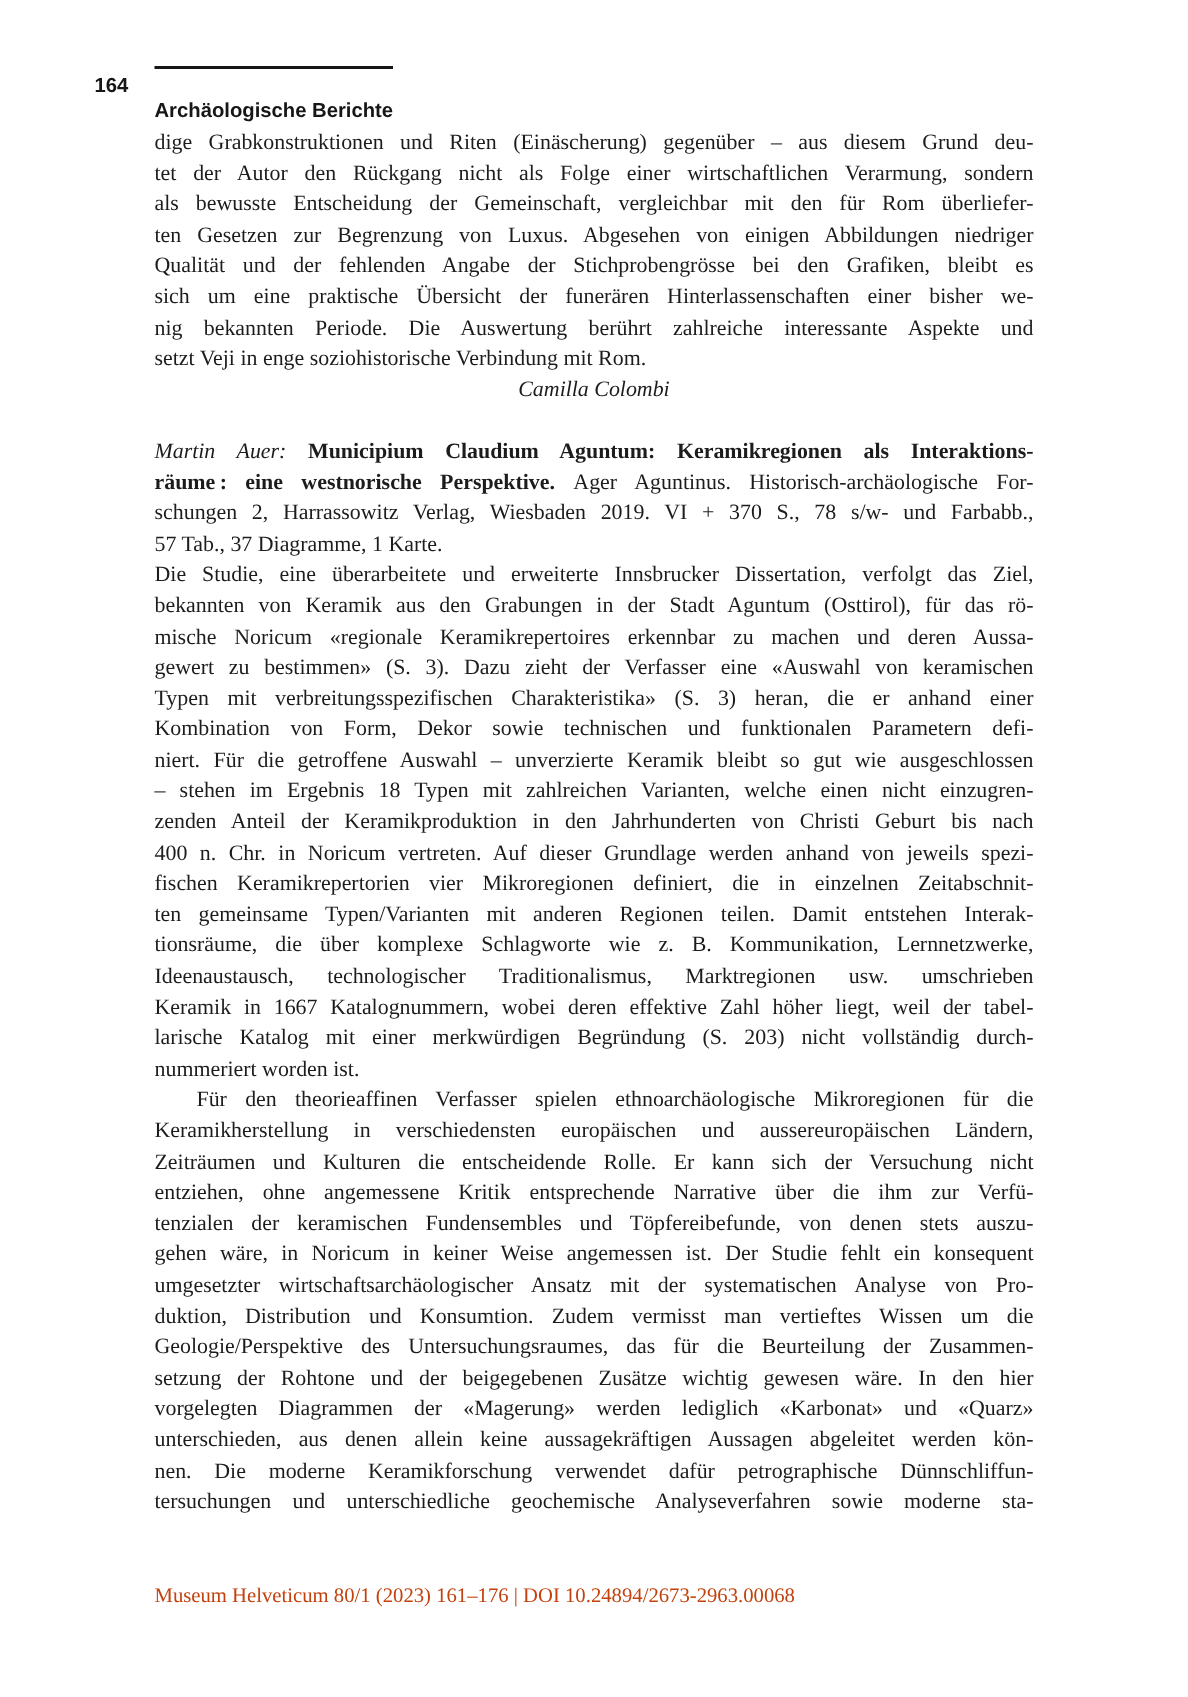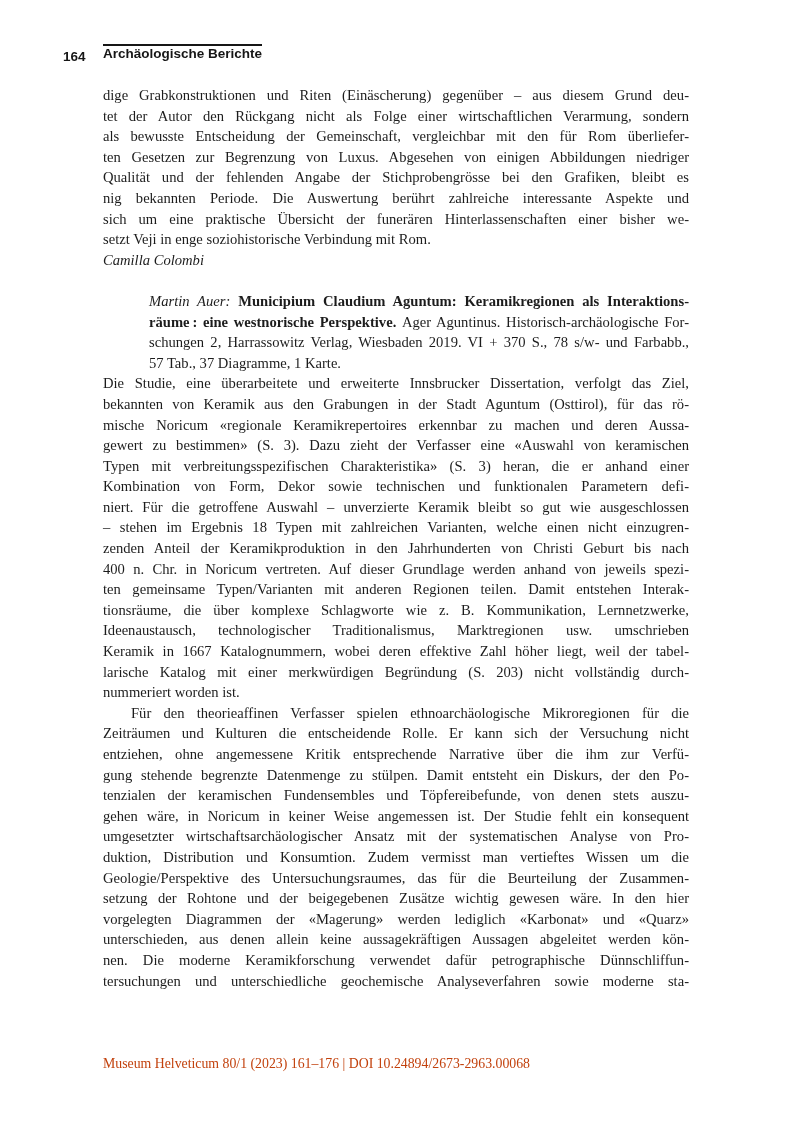--- a/index.html
+++ b/index.html
@@ -25,45 +25,45 @@
   .runhead {
     position: absolute;
     left: 103px;
     top: 44px;
     display: inline-block;
     font-family: "Liberation Sans", sans-serif;
     font-weight: 700;
     font-size: 13.5px;
     color: #161616;
     border-top: 2.5px solid #161616;
-    padding-top: 0;
+    padding-top: 20px;
   }
   
   .textblock {
     position: absolute;
     left: 103px;
     top: 85px;
     width: 586px;
     font-size: 14.6px;
   }
   .para { margin: 0; }
-  .para.heading-block { margin-top: 20.6px; margin-left: 46px; }
+  .para.heading-block { margin-top: 20.6px; }
   .line {
     line-height: 20.6px;
     text-align: justify;
     text-align-last: justify;
   }
   .line.last { text-align-last: left; }
   .line.indent { text-indent: 28px; }
   .line span.regular { font-style: normal; font-weight: 400; }
   .line span.italic { font-style: italic; font-weight: 400; }
   .line span.bold { font-style: normal; font-weight: 700; }
   .sig {
     line-height: 20.6px;
-    text-align: left;
+    text-align: center;
     font-style: italic;
   }
   
   .footer {
     position: absolute;
     left: 103px;
     top: 1056px;
     font-size: 13.8px;
     color: #c2410c;
   }
@@ -77,54 +77,55 @@
 
   <div class="runhead">Archäologische Berichte</div>
 
   <main class="textblock" id="textblock">
       <div class="para">
         <div class="line"><span class="regular">dige Grabkonstruktionen und Riten (Einäscherung) gegenüber – aus diesem Grund deu-</span></div>
         <div class="line"><span class="regular">tet der Autor den Rückgang nicht als Folge einer wirtschaftlichen Verarmung, sondern</span></div>
         <div class="line"><span class="regular">als bewusste Entscheidung der Gemeinschaft, vergleichbar mit den für Rom überliefer-</span></div>
         <div class="line"><span class="regular">ten Gesetzen zur Begrenzung von Luxus. Abgesehen von einigen Abbildungen niedriger</span></div>
         <div class="line"><span class="regular">Qualität und der fehlenden Angabe der Stichprobengrösse bei den Grafiken, bleibt es</span></div>
+        <div class="line"><span class="regular">sich um eine praktische Übersicht der funerären Hinterlassenschaften einer bisher we-</span></div>
         <div class="line"><span class="regular">nig bekannten Periode. Die Auswertung berührt zahlreiche interessante Aspekte und</span></div>
-        <div class="line"><span class="regular">sich um eine praktische Übersicht der funerären Hinterlassenschaften einer bisher we-</span></div>
         <div class="line last"><span class="regular">setzt Veji in enge soziohistorische Verbindung mit Rom.</span></div>
       </div>
       <div class="sig">Camilla Colombi</div>
       <div class="para heading-block">
         <div class="line"><span class="italic">Martin Auer: </span><span class="bold">Municipium Claudium Aguntum: Keramikregionen als Interaktions-</span></div>
         <div class="line"><span class="bold">räume : eine westnorische Perspektive. </span><span class="regular">Ager Aguntinus. Historisch-archäologische For-</span></div>
         <div class="line"><span class="regular">schungen 2, Harrassowitz Verlag, Wiesbaden 2019. VI + 370 S., 78 s/w- und Farbabb.,</span></div>
         <div class="line last"><span class="regular">57 Tab., 37 Diagramme, 1 Karte.</span></div>
       </div>
       <div class="para">
         <div class="line"><span class="regular">Die Studie, eine überarbeitete und erweiterte Innsbrucker Dissertation, verfolgt das Ziel,</span></div>
         <div class="line"><span class="regular">bekannten von Keramik aus den Grabungen in der Stadt Aguntum (Osttirol), für das rö-</span></div>
         <div class="line"><span class="regular">mische Noricum «regionale Keramikrepertoires erkennbar zu machen und deren Aussa-</span></div>
         <div class="line"><span class="regular">gewert zu bestimmen» (S. 3). Dazu zieht der Verfasser eine «Auswahl von keramischen</span></div>
         <div class="line"><span class="regular">Typen mit verbreitungsspezifischen Charakteristika» (S. 3) heran, die er anhand einer</span></div>
         <div class="line"><span class="regular">Kombination von Form, Dekor sowie technischen und funktionalen Parametern defi-</span></div>
         <div class="line"><span class="regular">niert. Für die getroffene Auswahl – unverzierte Keramik bleibt so gut wie ausgeschlossen</span></div>
         <div class="line"><span class="regular">– stehen im Ergebnis 18 Typen mit zahlreichen Varianten, welche einen nicht einzugren-</span></div>
         <div class="line"><span class="regular">zenden Anteil der Keramikproduktion in den Jahrhunderten von Christi Geburt bis nach</span></div>
         <div class="line"><span class="regular">400 n. Chr. in Noricum vertreten. Auf dieser Grundlage werden anhand von jeweils spezi-</span></div>
+        <div class="line"><span class="regular">fischen Keramikrepertorien vier Mikroregionen definiert, die in einzelnen Zeitabschnit-</span></div>
         <div class="line"><span class="regular">ten gemeinsame Typen/Varianten mit anderen Regionen teilen. Damit entstehen Interak-</span></div>
         <div class="line"><span class="regular">tionsräume, die über komplexe Schlagworte wie z. B. Kommunikation, Lernnetzwerke,</span></div>
         <div class="line"><span class="regular">Ideenaustausch, technologischer Traditionalismus, Marktregionen usw. umschrieben</span></div>
         <div class="line"><span class="regular">Keramik in 1667 Katalognummern, wobei deren effektive Zahl höher liegt, weil der tabel-</span></div>
         <div class="line"><span class="regular">larische Katalog mit einer merkwürdigen Begründung (S. 203) nicht vollständig durch-</span></div>
         <div class="line last"><span class="regular">nummeriert worden ist.</span></div>
       </div>
       <div class="para">
         <div class="line indent"><span class="regular">Für den theorieaffinen Verfasser spielen ethnoarchäologische Mikroregionen für die</span></div>
+        <div class="line"><span class="regular">Keramikherstellung in verschiedensten europäischen und aussereuropäischen Ländern,</span></div>
         <div class="line"><span class="regular">Zeiträumen und Kulturen die entscheidende Rolle. Er kann sich der Versuchung nicht</span></div>
         <div class="line"><span class="regular">entziehen, ohne angemessene Kritik entsprechende Narrative über die ihm zur Verfü-</span></div>
-        <div class="line"><span class="regular">gung stehende begrenzte Datenmenge zu stülpen. Damit entsteht ein Diskurs, der den Po-</span></div>
         <div class="line"><span class="regular">tenzialen der keramischen Fundensembles und Töpfereibefunde, von denen stets auszu-</span></div>
         <div class="line"><span class="regular">gehen wäre, in Noricum in keiner Weise angemessen ist. Der Studie fehlt ein konsequent</span></div>
         <div class="line"><span class="regular">umgesetzter wirtschaftsarchäologischer Ansatz mit der systematischen Analyse von Pro-</span></div>
         <div class="line"><span class="regular">duktion, Distribution und Konsumtion. Zudem vermisst man vertieftes Wissen um die</span></div>
         <div class="line"><span class="regular">Geologie/Perspektive des Untersuchungsraumes, das für die Beurteilung der Zusammen-</span></div>
         <div class="line"><span class="regular">setzung der Rohtone und der beigegebenen Zusätze wichtig gewesen wäre. In den hier</span></div>
         <div class="line"><span class="regular">vorgelegten Diagrammen der «Magerung» werden lediglich «Karbonat» und «Quarz»</span></div>
         <div class="line"><span class="regular">unterschieden, aus denen allein keine aussagekräftigen Aussagen abgeleitet werden kön-</span></div>
         <div class="line"><span class="regular">nen. Die moderne Keramikforschung verwendet dafür petrographische Dünnschliffun-</span></div>
         <div class="line"><span class="regular">tersuchungen und unterschiedliche geochemische Analyseverfahren sowie moderne sta-</span></div>

